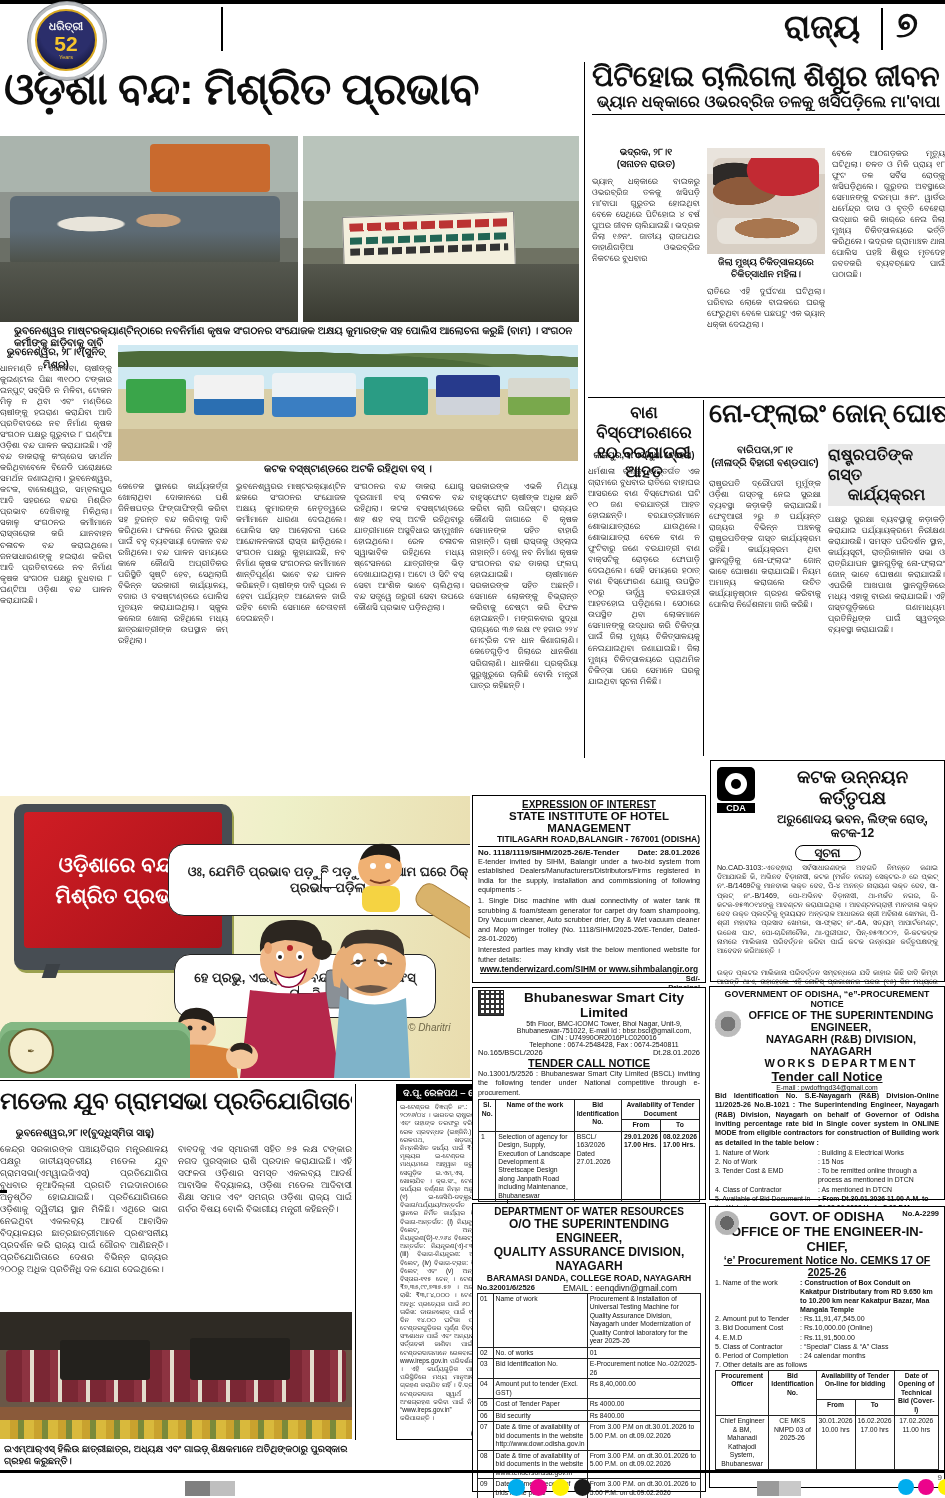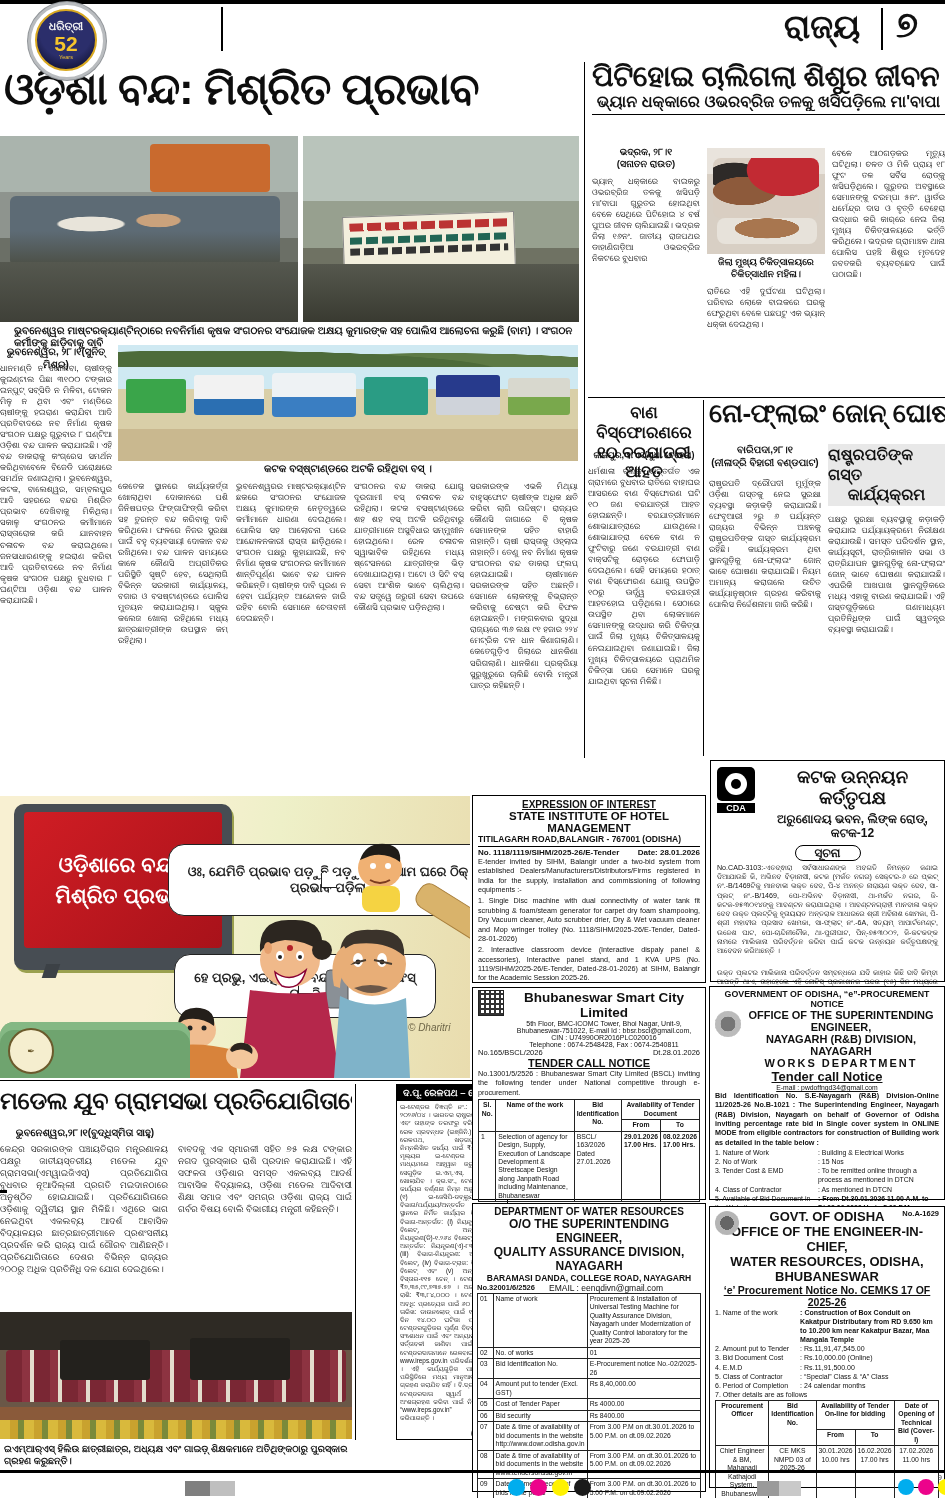--- a/index.html
+++ b/index.html
@@ -227,28 +227,27 @@
     <div style="padding:1px 6px 0;font-size:7.1px;line-height:1.3;text-align:justify;height:26px;overflow:hidden;">ଉକ୍ତ ପ୍ଲଟର ମାଲିକାନା ପରିବର୍ତ୍ତନ ସମ୍ବନ୍ଧରେ ଯଦି କାହାର କିଛି ଦାବି କିମ୍ବା ଆପତ୍ତି ଥାଏ, ତାହାହେଲେ ଏହି ନୋଟିସ୍ ପ୍ରକାଶନର ପନ୍ଦର (୧୫) ଦିନ ମଧ୍ୟରେ ନିମ୍ନ ସ୍ୱାକ୍ଷରକାରୀଙ୍କୁ ଲିଖିତ ଭାବେ ଜଣାଇବେ । ତତ୍ପରେ ଏ ସମ୍ବନ୍ଧରେ କୌଣସି ଆପତ୍ତି ଅଭିଯୋଗ ଶୁଣାଯିବ ନାହିଁ ଏବଂ ପ୍ଲଟର ମାଲିକାନା ପରିବର୍ତ୍ତନ ଆଇନ ଅନୁଯାୟୀ କରାଯିବ ।</div>
     <div style="display:flex;justify-content:space-between;padding:1px 6px;font-size:9px;font-weight:bold;">
       <span>OIPR-</span>
       <span>ସ୍ୱା./-ଭାରପ୍ରାପ୍ତ ଅଧିକାରୀ (ଇଷ୍ଟେଟ୍)</span>
     </div>
   </div>
 
   <div class="abs box" style="left:472px;top:795px;width:234px;height:188px;padding:3px 5px;">
     <div style="text-align:center;font-size:10px;font-weight:bold;text-decoration:underline;">EXPRESSION OF INTEREST</div>
     <div style="text-align:center;font-size:11.5px;font-weight:bold;">STATE INSTITUTE OF HOTEL MANAGEMENT</div>
-    <div style="text-align:left;font-size:8.5px;font-weight:bold;">TITILAGARH ROAD,BALANGIR - 767001 (ODISHA)</div>
+    <div style="text-align:right;font-size:8.5px;font-weight:bold;">TITILAGARH ROAD,BALANGIR - 767001 (ODISHA)</div>
     <div style="display:flex;justify-content:space-between;font-size:8px;font-weight:bold;border-top:1px solid #000;margin-top:2px;padding-top:1px;">
       <span>No. 1118/1119/SIHM/2025-26/E-Tender</span>
       <span>Date: 28.01.2026</span>
     </div>
     <div class="notice-small">E-tender invited by SIHM, Balangir under a two-bid system from established Dealers/Manufacturers/Distributors/Firms registered in India for the supply, installation and commissioning of following equipments :-</div>
     <div class="notice-small" style="margin-top:2px;">1. Single Disc machine with dual connectivity of water tank fit scrubbing &amp; foam/steam generator for carpet dry foam shampooing, Dry Vacuum cleaner, Auto scrubber drier, Dry &amp; Wet vacuum cleaner and Mop wringer trolley (No. 1118/SIHM/2025-26/E-Tender, Dated-28-01-2026)</div>
-    <div class="notice-small" style="margin-top:2px;">2. Interactive classroom device (Interactive dispaly panel &amp; accessories), Interactive panel stand, and 1 KVA UPS (No. 1119/SIHM/2025-26/E-Tender, Dated-28-01-2026) at SIHM, Balangir for the Academic Session 2025-26.</div>
     <div class="notice-small" style="margin-top:2px;">Interested parties may kindly visit the below mentioned website for futher details:</div>
     <div style="text-align:center;font-size:8.4px;font-weight:bold;text-decoration:underline;">www.tenderwizard.com/SIHM  or  www.sihmbalangir.org</div>
     <div style="text-align:right;font-size:7.5px;font-weight:bold;line-height:1.2;">
       <div>Sd/-</div>
       <div>Principal</div>
     </div>
   </div>
 
   <div class="abs box" style="left:472px;top:987px;width:234px;height:213px;padding:2px 5px;">
     <div style="display:flex;gap:4px;align-items:flex-start;">
@@ -347,21 +346,21 @@
         <span>Nayagarh (R&amp;B) Division, Nayagarh</span>
       </span>
     </div>
   </div>
 
   <div class="abs box" style="left:472px;top:1203px;width:234px;height:289px;padding:2px 4px;">
     <div style="text-align:center;font-size:10px;font-weight:bold;">DEPARTMENT OF WATER RESOURCES</div>
     <div style="text-align:center;font-size:12px;font-weight:800;">O/O THE SUPERINTENDING ENGINEER,</div>
     <div style="text-align:center;font-size:12px;font-weight:800;">QUALITY ASSURANCE DIVISION, NAYAGARH</div>
     <div style="text-align:center;font-size:8.5px;font-weight:bold;">BARAMASI DANDA, COLLEGE ROAD, NAYAGARH</div>
-    <div style="display:flex;gap:14px;font-size:7.5px;">
+    <div style="display:flex;gap:28px;font-size:7.5px;">
       <span style="font-weight:bold;">No.32001/6/2526</span>
       <span style="font-size:8.5px;">EMAIL : eenqdivn@gmail.com</span>
     </div>
     <table style="font-size:6.2px;">
       <tbody>
           <tr>
             <td style="width:7%;">01</td>
             <td style="width:42%;">Name of work</td>
             <td>Procurement &amp; Installation of Universal Testing Machine for Quality Assurance Division, Nayagarh under Modernization of Quality Control laboratory for the year 2025-26</td>
           </tr>
@@ -406,25 +405,24 @@
             <td>From 3.00 P.M. on dt.30.01.2026 to 5.00 P.M. on dt.09.02.2026</td>
           </tr>
 
     </tbody>
       </table>
 
   </div>
 
   <div class="abs box" style="left:709px;top:1206px;width:236px;height:282px;padding:2px 5px;">
     <div style="position:relative;">
-      <div style="position:absolute;right:0;top:0;font-size:7.5px;font-weight:bold;">No.A-1629</div>
+      <div style="position:absolute;right:0;top:0;font-size:7.5px;font-weight:bold;">No.A-2299</div>
       <div style="position:absolute;left:0;top:2px;width:24px;height:24px;border-radius:50%;background:radial-gradient(circle,#666 0 40%,#b5b5b5 41% 72%,#7d7d7d 73%);"></div>
       <div style="text-align:center;font-size:13px;font-weight:800;">GOVT. OF ODISHA</div>
       <div style="text-align:center;font-size:13px;font-weight:800;">OFFICE OF THE ENGINEER-IN-CHIEF,</div>
-      <div style="text-align:center;font-size:13px;font-weight:800;">WATER RESOURCES, ODISHA, BHUBANESWAR</div>
     </div>
     <div style="text-align:center;font-size:10.5px;font-weight:800;text-decoration:underline;">‘e’ Procurement Notice No. CEMKS 17 OF 2025-26</div>
     <div style="font-size:7px;line-height:1.3;">
       <div style="display:flex;">
           <span style="width:38%;">1.  Name of the work</span>
           <span style="width:62%;font-weight:bold;">:  Construction of Box Conduit on Kakatpur Distributary from RD 9.650 km to 10.200 km near Kakatpur Bazar, Maa Mangala Temple</span>
         </div>
       <div style="display:flex;">
           <span style="width:38%;">2.  Amount put to Tender</span>
           <span style="width:62%;">:  Rs.11,91,47,545.00</span>

